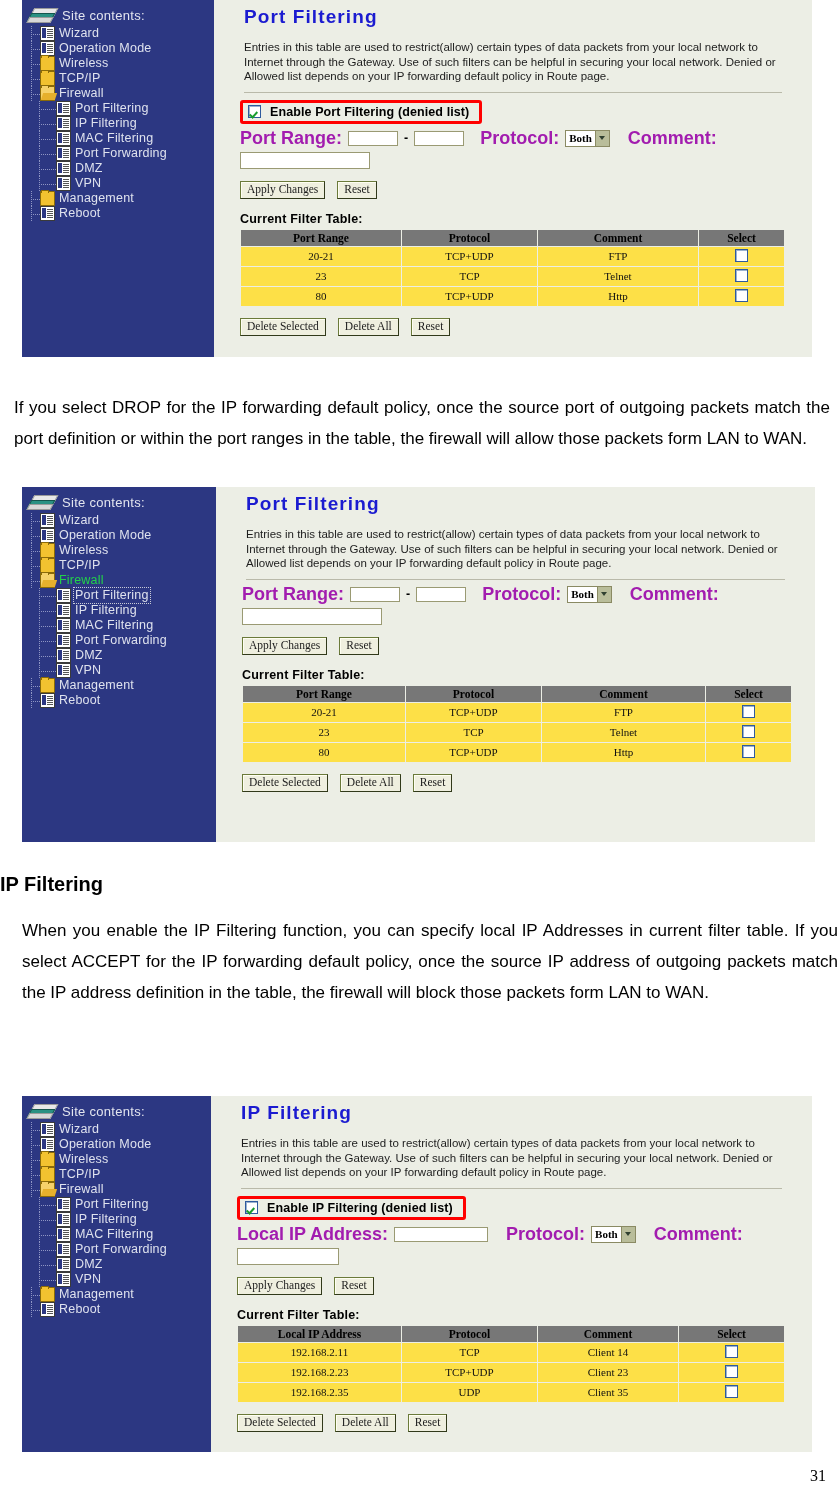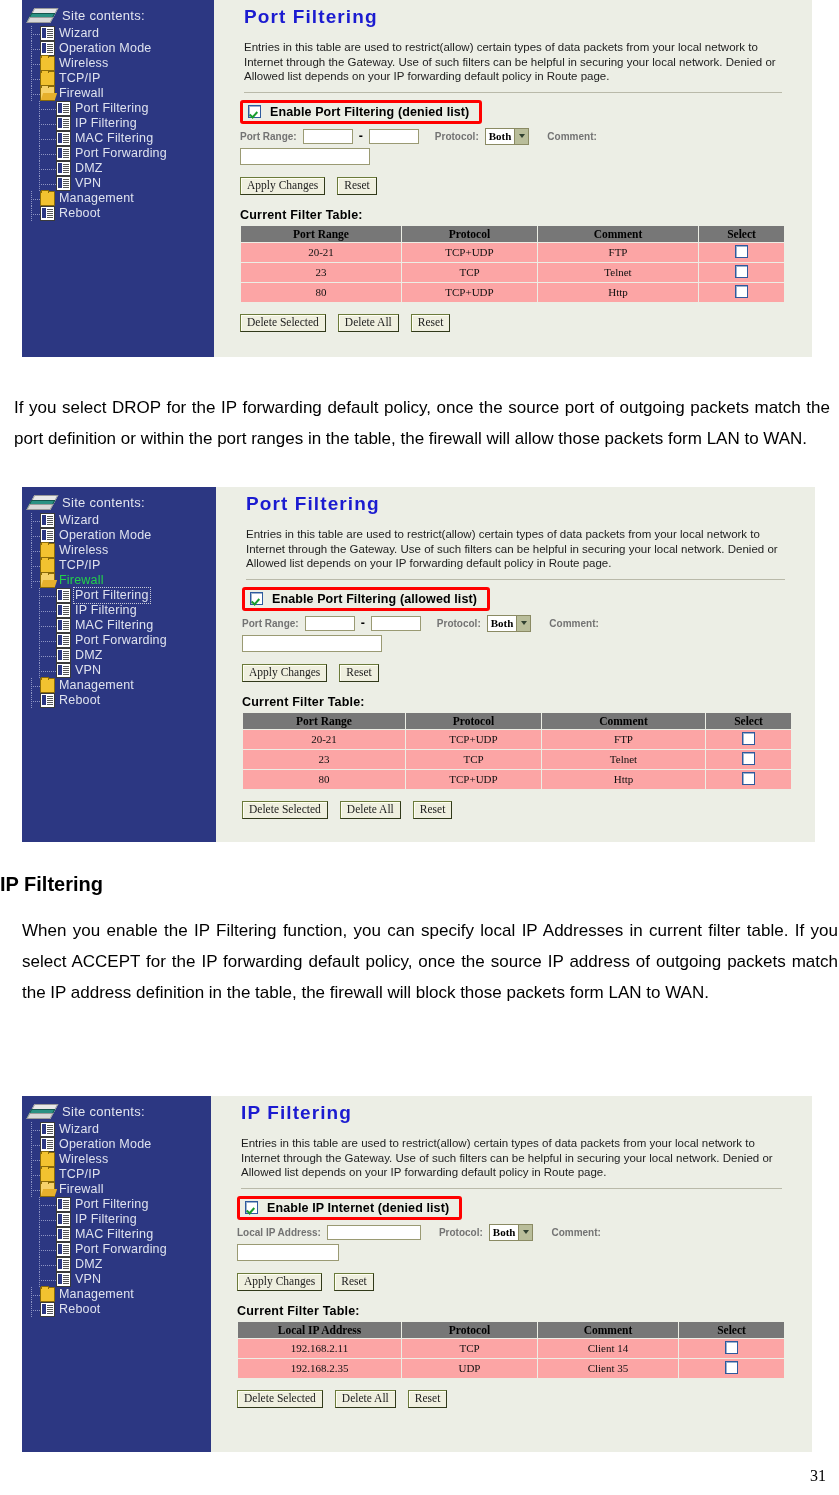--- a/index.html
+++ b/index.html
@@ -50,40 +50,40 @@
            font-family:"Liberation Sans",sans-serif;}
   .rule{border:none;border-top:1px solid #b9b9a9;margin:8px 30px 0 30px;}
 
   .enable-wrap{margin:7px 7px 0 26px;position:relative;display:inline-block;}
   .enable-box{border:3px solid #ff0000;border-radius:3px;background:#eceee5;padding:2px 10px 2px 5px;display:flex;align-items:center;gap:9px;}
   .cb{width:11px;height:11px;background:#ffffff;border:1px solid #2e5a9e;position:relative;flex:0 0 auto;box-shadow:inset 1px 1px 0 #9bb2cf;}
   .cb::after{content:"";position:absolute;left:2px;top:4px;width:3px;height:6px;border:solid #1a9c2e;border-width:0 2px 2px 0;transform:rotate(42deg);}
   .enable-label{font-weight:bold;font-size:12.5px;color:#000;letter-spacing:.1px;}
 
   .formrow{display:flex;align-items:center;margin:4px 0 0 26px;gap:6px;font-weight:bold;font-size:12.5px;}
-  .fl{font-weight:bold;font-size:10px;color:#737373;}
+  .fl{font-weight:bold;font-size:18px;color:#a21caf;}
   .tbox{background:#ffffff;border:1px solid #9a9a73;height:13px;}
   .dash{font-weight:bold;}
   .sel{display:inline-flex;align-items:center;border:1px solid #8a8a63;background:#fff;height:15px;}
   .sel .selv{font-size:11px;padding:0 3px;font-family:"Liberation Serif",serif;}
   .sel .arrow{width:13px;height:100%;background:#b9bd9a;border-left:1px solid #8a8a63;display:flex;align-items:center;justify-content:center;}
   .sel .arrow i{display:block;width:0;height:0;border-left:3px solid transparent;border-right:3px solid transparent;border-top:4px solid #304030;}
   .commentbox{margin:3px 0 0 26px;background:#fff;border:1px solid #9a9a73;height:15px;}
 
   .btnrow{margin:0 0 0 26px;display:flex;align-items:flex-end;gap:12px;}
   .btn{background:#efefdf;border:1px solid #6b7a3a;border-right-color:#31391a;border-bottom-color:#31391a;
        font-family:"Liberation Serif",serif;font-size:11.5px;color:#1c1c1c;padding:1px 6px 2px 6px;
        box-shadow:inset 1px 1px 0 #fefef2;white-space:nowrap;line-height:13px;}
 
   .ctitle{font-weight:bold;font-size:12.5px;margin:13px 0 3px 26px;letter-spacing:.2px;}
 
   table.ft{border-collapse:collapse;margin-left:26px;font-family:"Liberation Serif",serif;}
   table.ft th{background:#777777;color:#000;font-weight:bold;font-size:11.5px;text-align:center;
       padding:2px 0 2px 0;border:1px solid #eceee5;}
-  table.ft td{background:#fca5a5;color:#111;font-size:11px;text-align:center;padding:2px 0;border:1px solid #eceee5;}
+  table.ft td{background:#fde047;color:#111;font-size:11px;text-align:center;padding:2px 0;border:1px solid #eceee5;}
   .selcb{width:11px;height:11px;background:#ffffff;border:1px solid #2e5a9e;display:inline-block;box-shadow:inset 1px 1px 0 #9bb2cf;}
 
   
   .doc-h{font-family:"Liberation Sans",sans-serif;font-weight:bold;font-size:20px;color:#000;position:absolute;}
   .doc-p{font-family:"Liberation Sans",sans-serif;font-size:17px;color:#000;text-align:justify;
          line-height:31px;position:absolute;}
   .pageno{position:absolute;right:13px;bottom:10px;font-family:"Liberation Serif",serif;font-size:16px;color:#000;}
 </style>
 </head>
 <body>
@@ -311,26 +311,20 @@
           <span class="stub" style="width: 18px;"></span>
           <span class="ico doc"></span>
           <span class="tlabel">Reboot</span>
         </li>
       </ul>
   </div>
   <div class="content">
     <div class="pf-title">Port Filtering</div>
     <div class="pf-desc">Entries in this table are used to restrict(allow) certain types of data packets from your local network to Internet through the Gateway. Use of such filters can be helpful in securing your local network. Denied or Allowed list depends on your IP forwarding default policy in Route page.</div>
     <hr class="rule">
-    <div class="enable-wrap">
-      <div class="enable-box">
-        <span class="cb"></span>
-        <span class="enable-label">Enable Port Filtering (allowed list)</span>
-      </div>
-    </div>
     <div class="formrow">
       <span class="fl">Port Range:</span>
       <span class="tbox" style="width:48px;"></span>
       <span class="dash">-</span>
       <span class="tbox" style="width:48px;"></span>
       <span class="fl" style="margin-left:10px;">Protocol:</span>
       <span class="sel">
         <span class="selv">Both</span>
         <span class="arrow">
             <i></i>
@@ -463,21 +457,21 @@
         </li>
       </ul>
   </div>
   <div class="content">
     <div class="pf-title">IP Filtering</div>
     <div class="pf-desc">Entries in this table are used to restrict(allow) certain types of data packets from your local network to Internet through the Gateway. Use of such filters can be helpful in securing your local network. Denied or Allowed list depends on your IP forwarding default policy in Route page.</div>
     <hr class="rule">
     <div class="enable-wrap">
       <div class="enable-box">
         <span class="cb"></span>
-        <span class="enable-label">Enable IP Internet (denied list)</span>
+        <span class="enable-label">Enable IP Filtering (denied list)</span>
       </div>
     </div>
     <div class="formrow">
       <span class="fl">Local IP Address:</span>
       <span class="tbox" style="width:92px;"></span>
       <span class="fl" style="margin-left:12px;">Protocol:</span>
       <span class="sel">
         <span class="selv">Both</span>
         <span class="arrow">
             <i></i>
@@ -501,20 +495,26 @@
           </tr>
         </thead>
         <tbody>
           <tr>
             <td>192.168.2.11</td>
             <td>TCP</td>
             <td>Client 14</td>
             <td><span class="selcb"></span></td>
           </tr>
           <tr>
+            <td>192.168.2.23</td>
+            <td>TCP+UDP</td>
+            <td>Client 23</td>
+            <td><span class="selcb"></span></td>
+          </tr>
+          <tr>
             <td>192.168.2.35</td>
             <td>UDP</td>
             <td>Client 35</td>
             <td><span class="selcb"></span></td>
           </tr>
         </tbody>
       </table>
     <div class="btnrow" style="margin-top:11px;">
       <span class="btn">Delete Selected</span>
       <span class="btn">Delete All</span>

